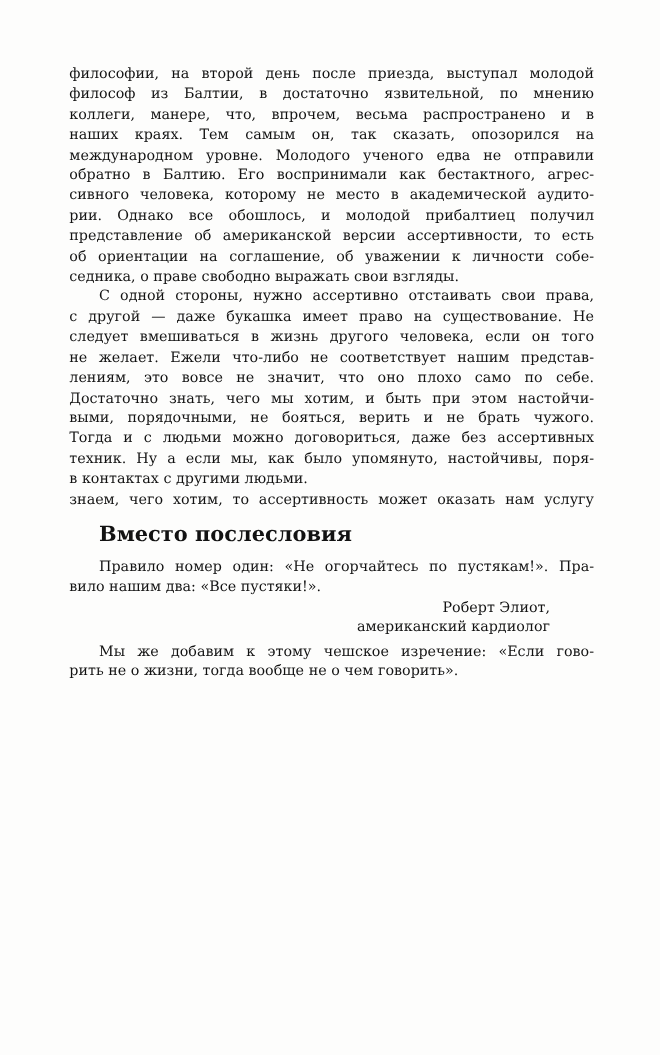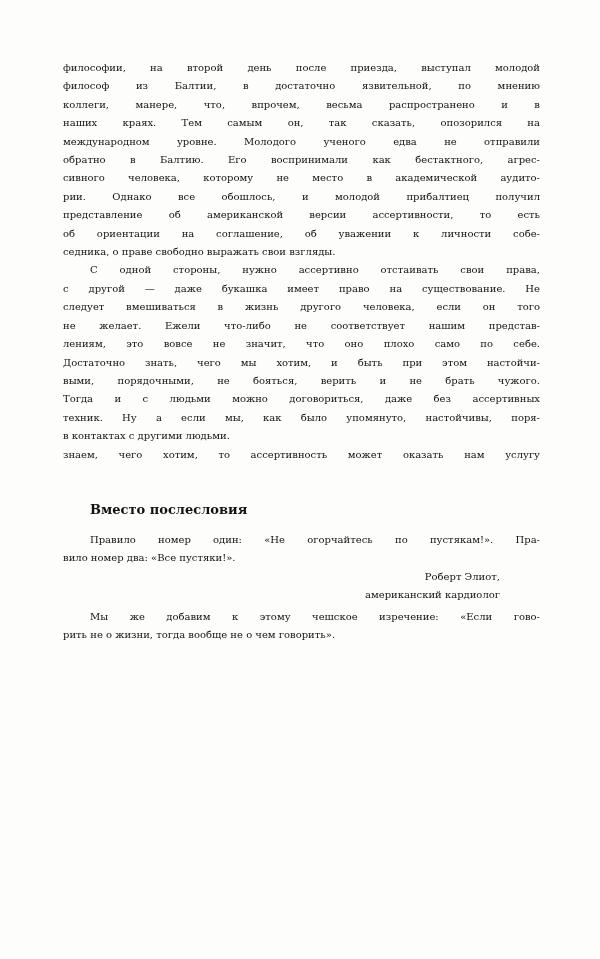--- a/index.html
+++ b/index.html
@@ -17,39 +17,39 @@
     overflow: hidden;
   }
   .text-column {
     position: absolute;
     left: 63px;
     top: 59px;
     width: 477px;
   }
   .para { margin: 0; padding: 0; }
   .line {
-    font-size: 10px;
+    font-size: 13px;
     line-height: 18.4px;
     text-align: justify;
     text-align-last: justify;
     overflow: hidden;
     white-space: normal;
   }
   .line.last {
     text-align-last: left;
   }
   .line.indent {
     text-indent: 27px;
   }
   .section-heading {
-    margin-top: 36px;
+    margin-top: 12px;
     margin-bottom: 11px;
     padding-left: 27px;
     font-weight: bold;
-    font-size: 13px;
+    font-size: 19px;
     line-height: 20px;
     text-align: left;
   }
   .attribution {
     margin-top: 0;
     padding-right: 40px;
   }
   .attribution .line {
     text-align: right;
     text-align-last: right;
@@ -87,21 +87,21 @@
       <div class="line">Тогда и с людьми можно договориться, даже без ассертивных</div>
       <div class="line">техник. Ну а если мы, как было упомянуто, настойчивы, поря-</div>
       <div class="line last">в контактах с другими людьми.</div>
       <div class="line">знаем, чего хотим, то ассертивность может оказать нам услугу</div>
     </div>
 
     <div class="section-heading">Вместо послесловия</div>
 
     <div class="para">
       <div class="line indent">Правило номер один: «Не огорчайтесь по пустякам!». Пра-</div>
-      <div class="line last">вило номер два: «Все пустяки!».</div>
+      <div class="line last">вило нашим два: «Все пустяки!».</div>
     </div>
 
     <div class="attribution">
       <div class="line">Роберт Элиот,</div>
       <div class="line">американский кардиолог</div>
     </div>
 
     <div class="para para-4">
       <div class="line indent">Мы же добавим к этому чешское изречение: «Если гово-</div>
       <div class="line last">рить не о жизни, тогда вообще не о чем говорить».</div>

